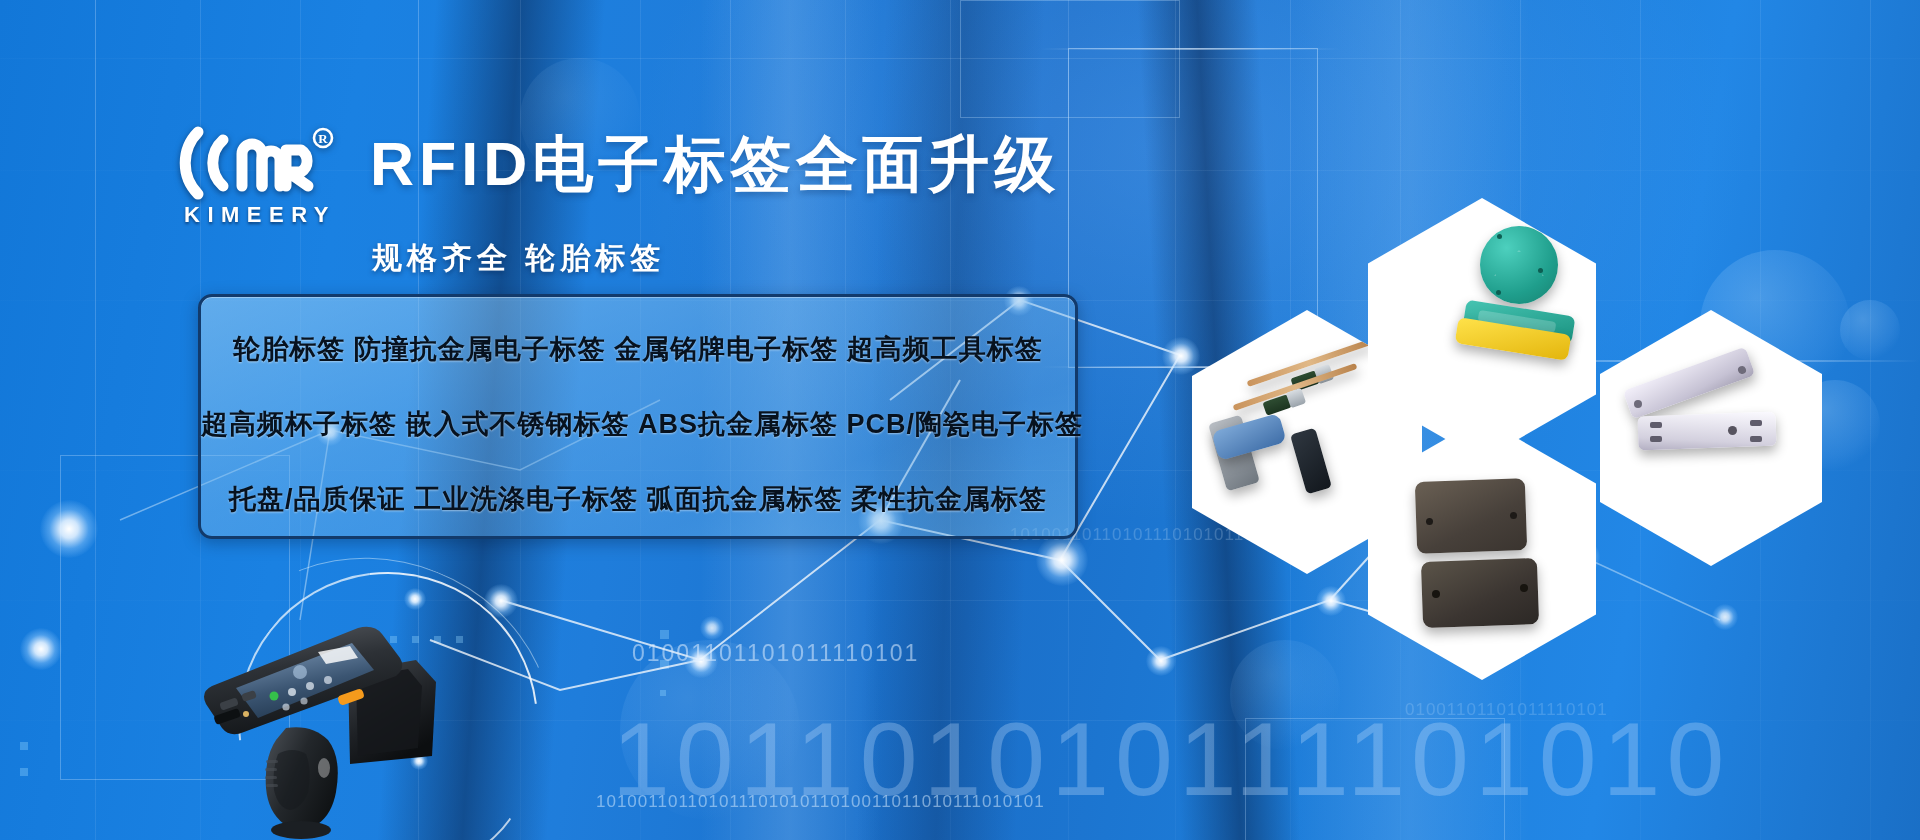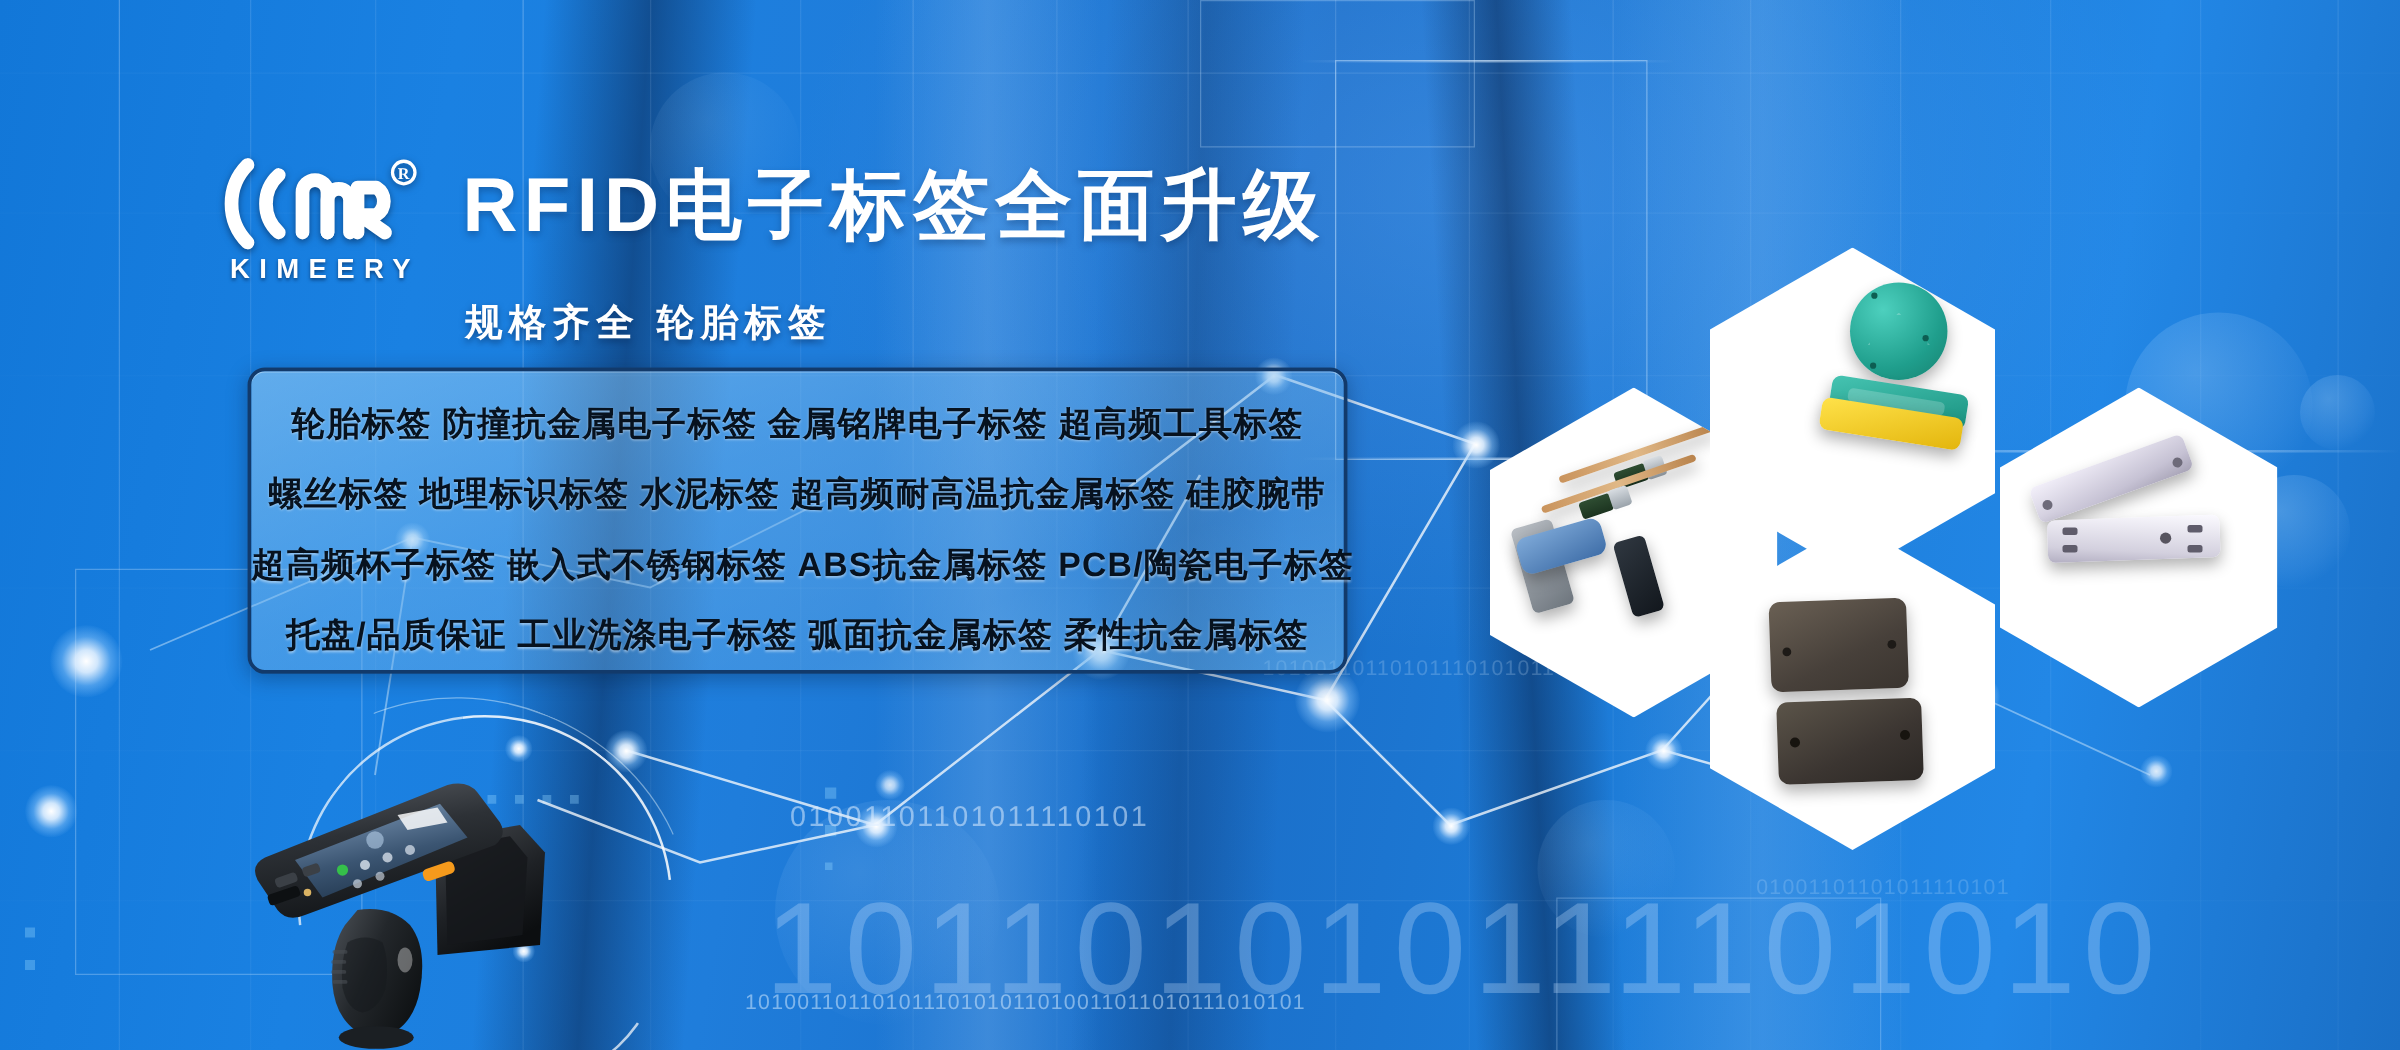--- a/index.html
+++ b/index.html
@@ -239,21 +239,20 @@
     <div class="brand">KIMEERY</div>
   </div>
 
   <div id="headline">
     <span class="inner">RFID电子标签全面升级</span>
   </div>
   <div id="subline">规格齐全    轮胎标签</div>
 
   <div id="panel">
     <div class="panel-row">轮胎标签   防撞抗金属电子标签   金属铭牌电子标签 超高频工具标签</div>
-    <div class="panel-row">螺丝标签 地理标识标签 水泥标签 超高频耐高温抗金属标签 硅胶腕带</div>
     <div class="panel-row">超高频杯子标签 嵌入式不锈钢标签 ABS抗金属标签 PCB/陶瓷电子标签</div>
     <div class="panel-row">托盘/品质保证 工业洗涤电子标签 弧面抗金属标签 柔性抗金属标签</div>
   </div>
 
   <div>
 
     <div class="hex" style="left:1192px;top:310px;width:230px;height:264px;">
       <div class="hex-inner">
 
         <div style="position:absolute;left:52px;top:50px;width:130px;height:6px;background:linear-gradient(to right,#c9935c,#e0b887,#b9834c);transform:rotate(-19deg);border-radius:3px;" class="shadowy"></div>

